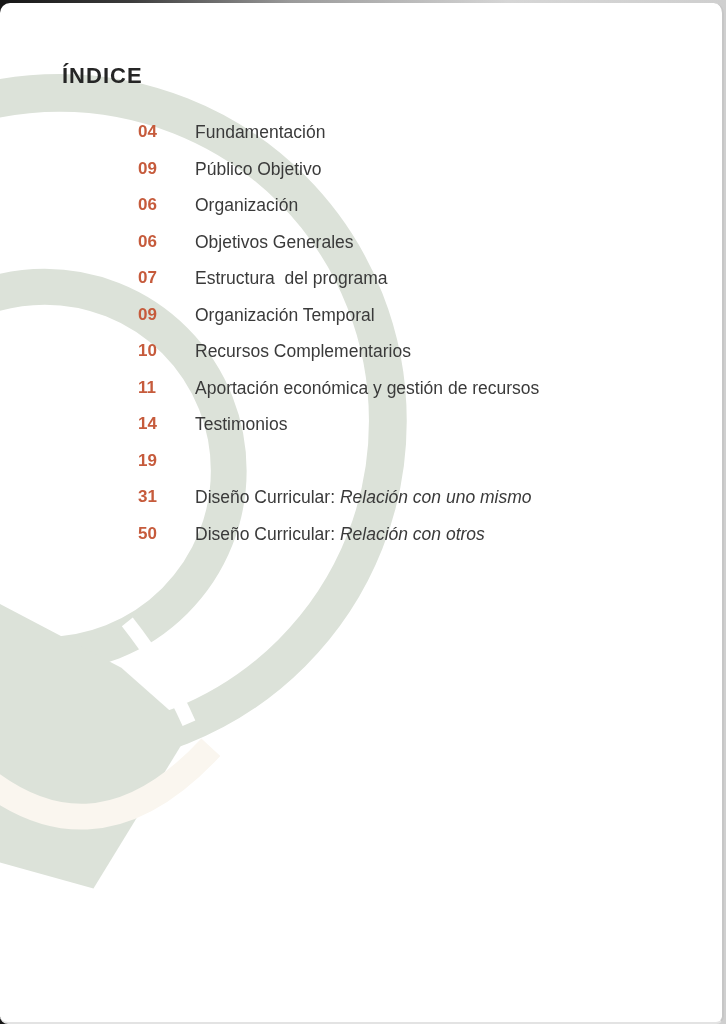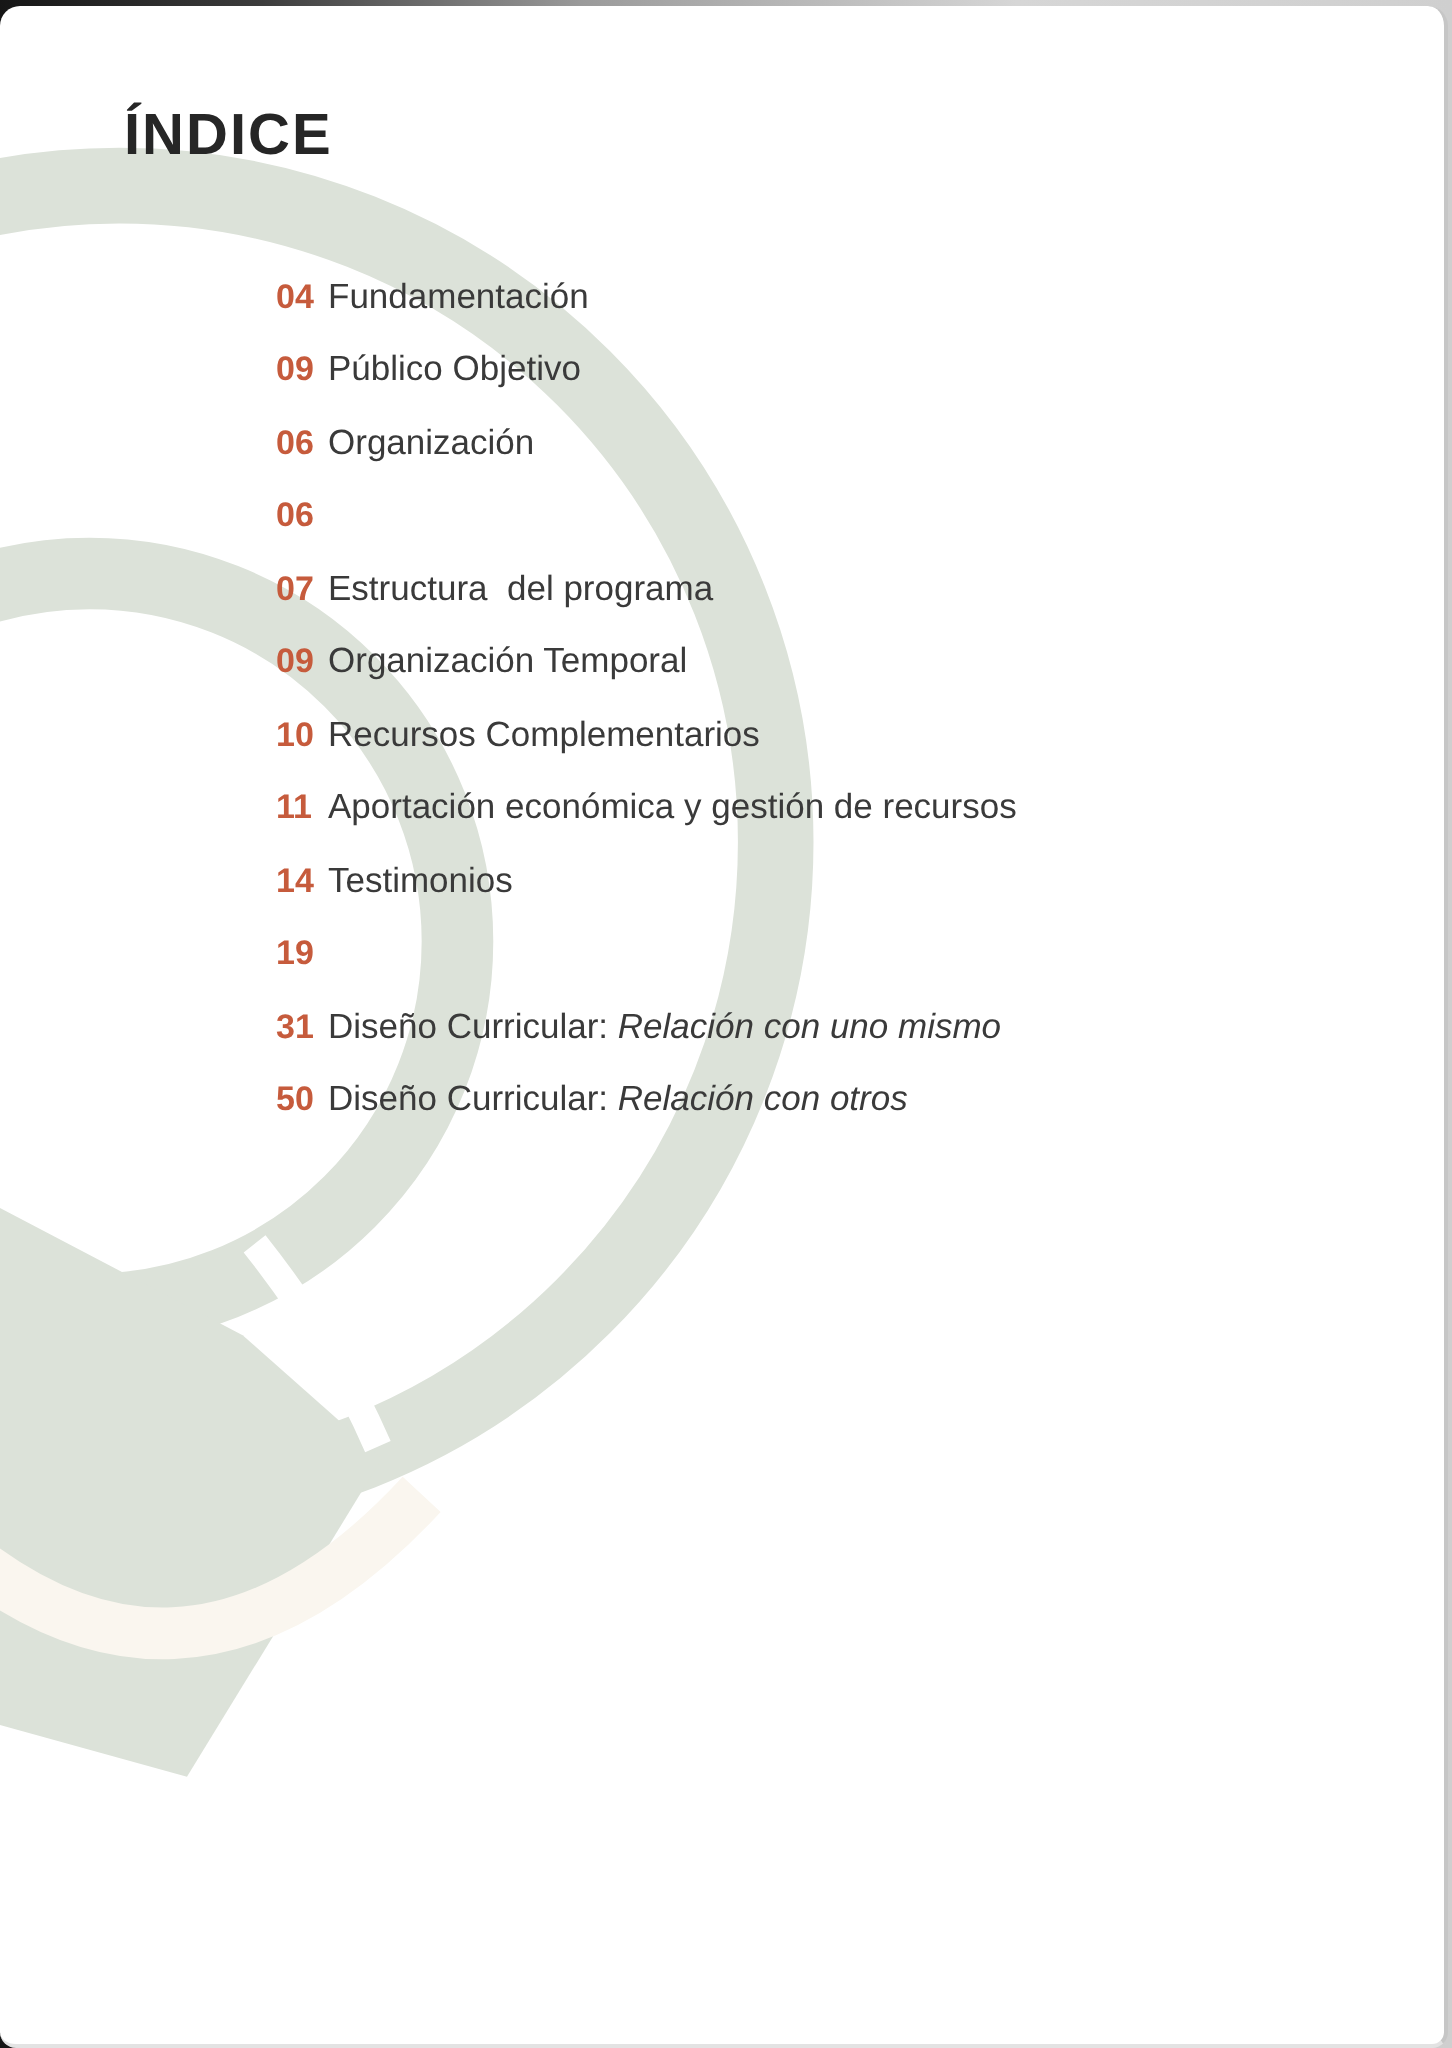--- a/index.html
+++ b/index.html
@@ -24,32 +24,33 @@
     border-bottom:2px solid #e3e3e3;
     box-sizing:border-box;
     overflow:hidden;
   }
   .watermark{
     position:absolute;top:0;left:0;width:100%;height:100%;
     pointer-events:none;
   }
   .content{position:relative;z-index:2;}
   .doc-title{
-    position:absolute;left:62px;top:49px;
-    font-size:29px;font-weight:bold;color:var(--title);
+    position:absolute;left:62px;top:60px;
+    font-size:22px;font-weight:bold;color:var(--title);
     letter-spacing:1px;margin:0;
   }
   .toc{
     position:absolute;left:138px;top:119px;width:560px;
   }
   .toc-row{
-    display:flex;align-items:flex-end;
+    display:flex;align-items:flex-start;
     height:36.5px;
     font-size:17.5px;color:var(--text-dark);
     cursor:default;
+    gap:31px;
   }
   .toc-num{
     font-weight:bold;color:var(--accent-orange);
     width:26px;min-width:26px;text-align:left;
     font-size:17px;
   }
   .toc-label{white-space:pre-wrap;}
   .toc-italic{font-style:italic;white-space:pre-wrap;}
 </style>
 </head>
@@ -85,20 +86,21 @@
           <span class="toc-text"><span class="toc-label">Público Objetivo</span><span class="toc-italic"></span></span>
         </div>
 
         <div class="toc-row">
           <span class="toc-num">06</span>
           <span class="toc-text"><span class="toc-label">Organización</span><span class="toc-italic"></span></span>
         </div>
 
         <div class="toc-row">
           <span class="toc-num">06</span>
+          <span class="toc-text"><span class="toc-label">Objetivos Generales</span><span class="toc-italic"></span></span>
         </div>
 
         <div class="toc-row">
           <span class="toc-num">07</span>
           <span class="toc-text"><span class="toc-label">Estructura  del programa</span><span class="toc-italic"></span></span>
         </div>
 
         <div class="toc-row">
           <span class="toc-num">09</span>
           <span class="toc-text"><span class="toc-label">Organización Temporal</span><span class="toc-italic"></span></span>

